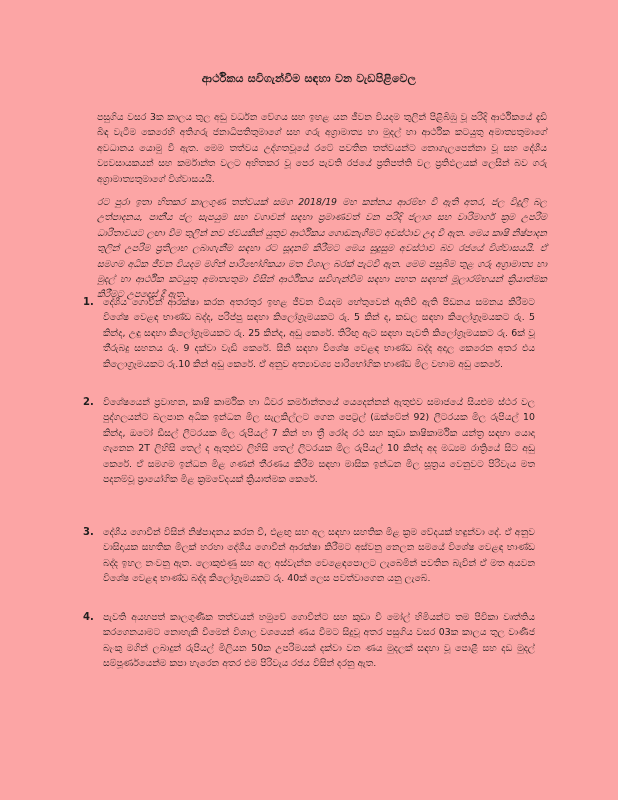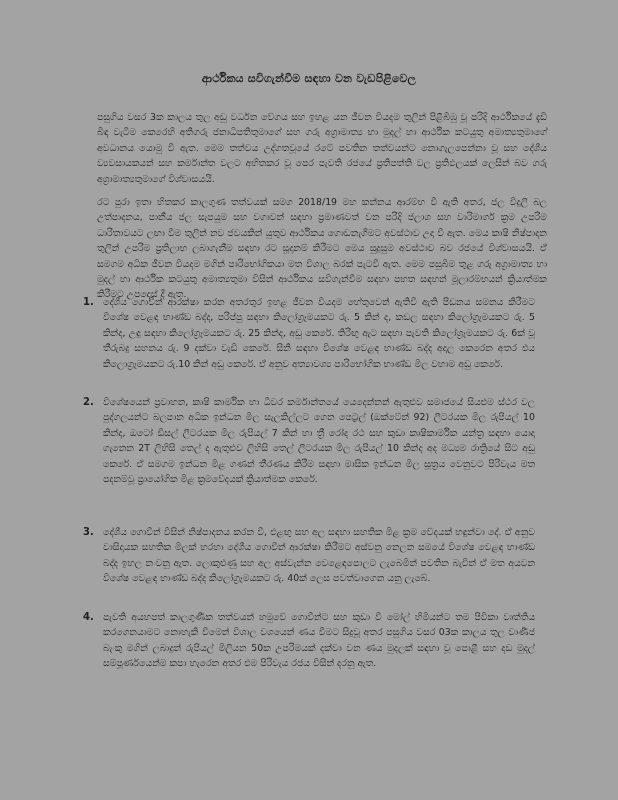--- a/index.html
+++ b/index.html
@@ -1,30 +1,30 @@
 <!DOCTYPE html>
 <html><head>
 <meta charset="utf-8">
 <style>
   html, body { margin: 0; padding: 0; background: #ffffff; }
   body { width: 618px; height: 800px; overflow: hidden; position: relative; }
   .page {
-    position: absolute; left: 0; top: 0; width: 618px; height: 800px; background: #a3a3a3;
+    position: absolute; left: 0; top: 0; width: 618px; height: 800px; background: #fca5a5;
     font-family: "DejaVu Sans", "Liberation Sans", sans-serif; color: #1f1f1f;
   }
   .title {
     position: absolute; top: 72px; left: 0; width: 618px; text-align: center;
     font-size: 11px; font-weight: bold; letter-spacing: 0.2px;
   }
   .para {
     position: absolute; left: 85px; width: 450px;
     font-size: 9.4px; line-height: 15.4px; text-align: justify; margin: 12px;
   }
   .p1 { top: 97px; }
-  .p2 { top: 182px; }
+  .p2 { top: 182px; font-style: italic; }
   .item {
     position: absolute; left: 103px; width: 432px;
     font-size: 9.4px; line-height: 15.4px; text-align: justify;
   }
   .num {
     position: absolute; left: -20px; top: 0; font-weight: bold; font-size: 10px;
   }
   .i1 { top: 294px; }
   .i2 { top: 394px; }
   .i3 { top: 524px; }

